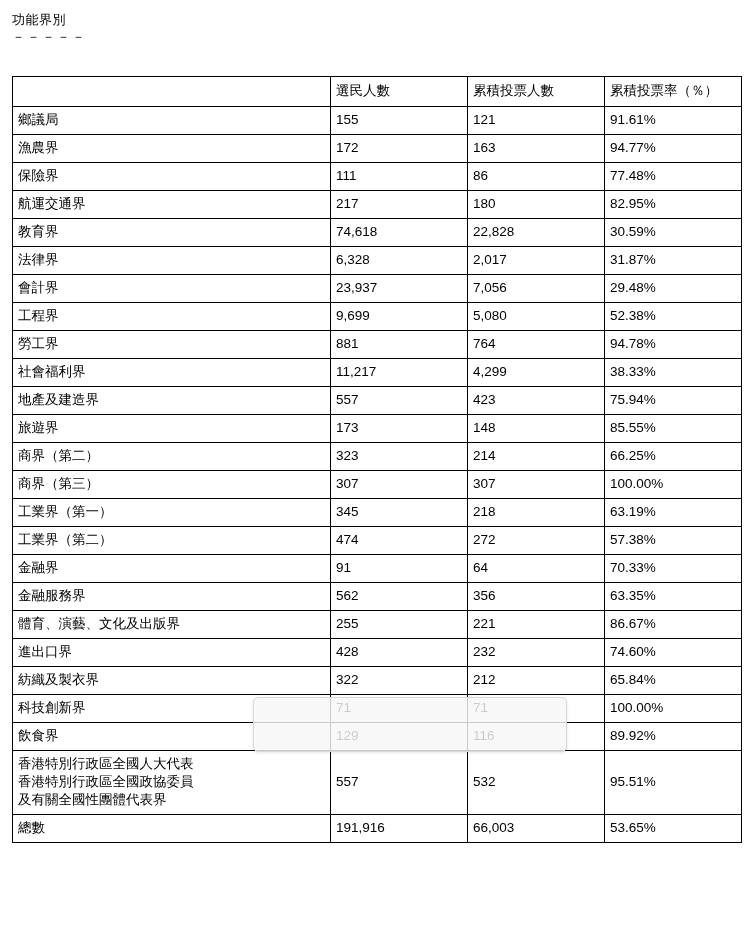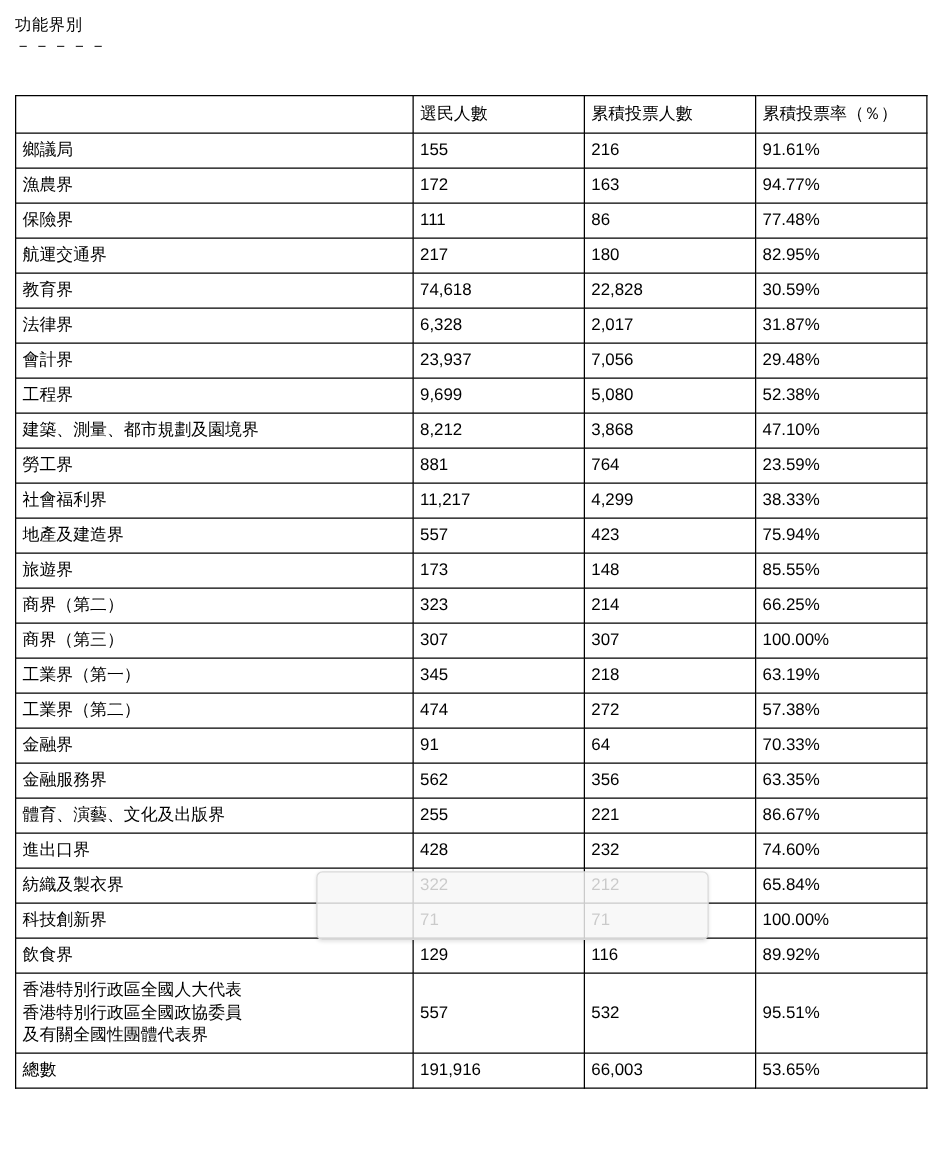--- a/index.html
+++ b/index.html
@@ -104,21 +104,21 @@
         <td></td>
         <td>選民人數</td>
         <td>累積投票人數</td>
         <td>累積投票率（％）</td>
       </tr>
     </thead>
     <tbody id="table-body">
     <tr>
           <td class="name-cell">鄉議局</td>
           <td>155</td>
-          <td>216</td>
+          <td>121</td>
           <td>91.61%</td>
         </tr>
         <tr>
           <td class="name-cell">漁農界</td>
           <td>172</td>
           <td>163</td>
           <td>94.77%</td>
         </tr>
         <tr>
           <td class="name-cell">保險界</td>
@@ -150,30 +150,24 @@
           <td>7,056</td>
           <td>29.48%</td>
         </tr>
         <tr>
           <td class="name-cell">工程界</td>
           <td>9,699</td>
           <td>5,080</td>
           <td>52.38%</td>
         </tr>
         <tr>
-          <td class="name-cell">建築、測量、都市規劃及園境界</td>
-          <td>8,212</td>
-          <td>3,868</td>
-          <td>47.10%</td>
-        </tr>
-        <tr>
           <td class="name-cell">勞工界</td>
           <td>881</td>
           <td>764</td>
-          <td>23.59%</td>
+          <td>94.78%</td>
         </tr>
         <tr>
           <td class="name-cell">社會福利界</td>
           <td>11,217</td>
           <td>4,299</td>
           <td>38.33%</td>
         </tr>
         <tr>
           <td class="name-cell">地產及建造界</td>
           <td>557</td>

